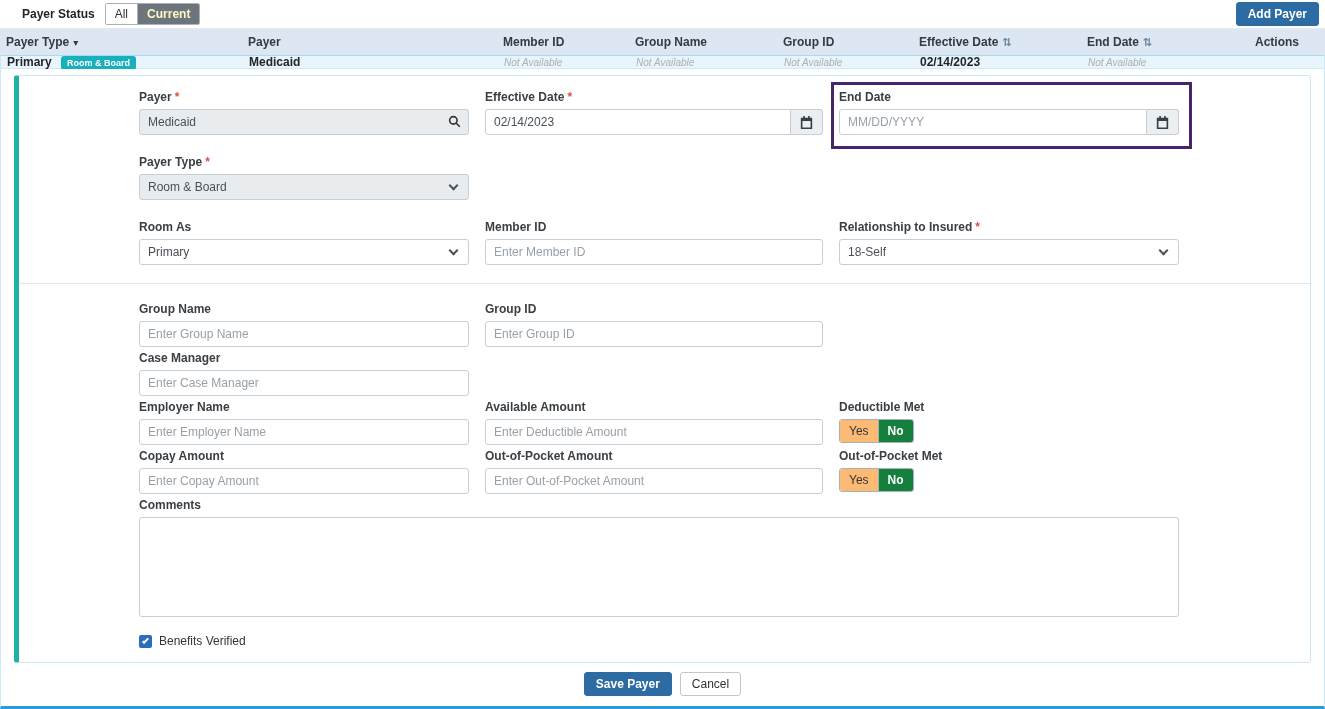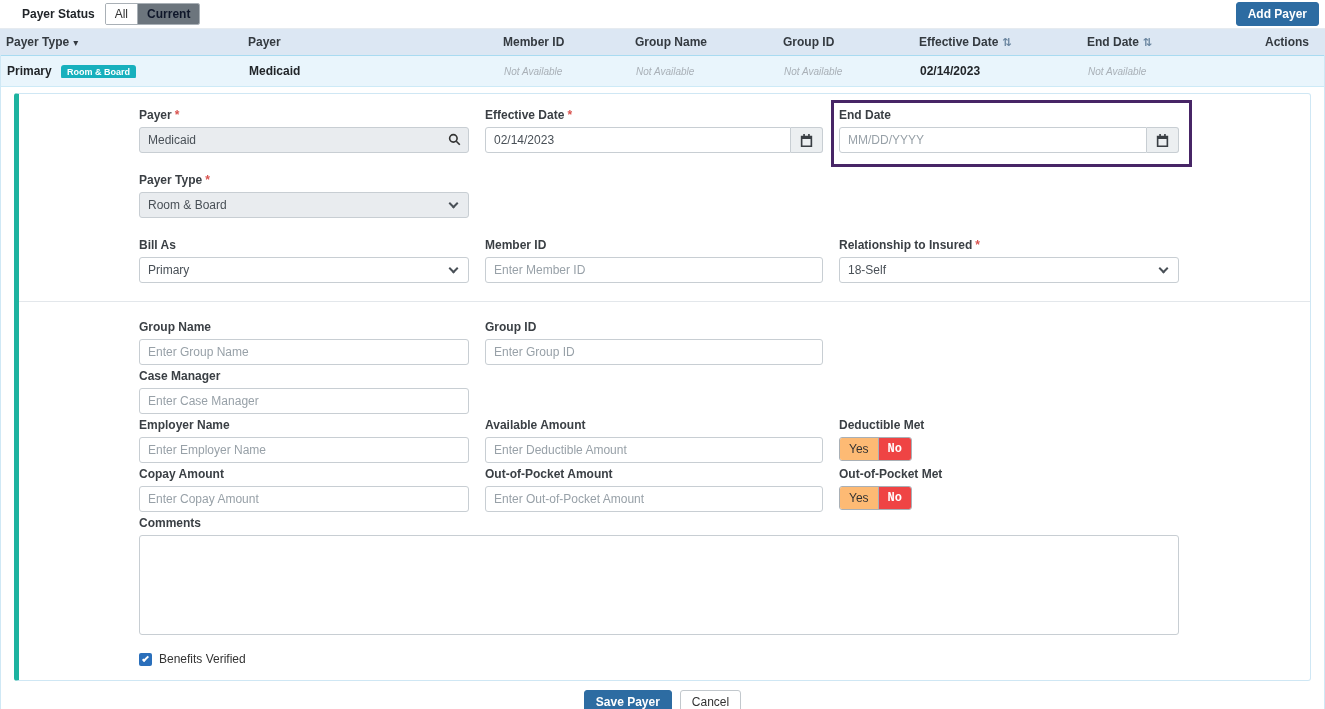--- a/index.html
+++ b/index.html
@@ -9,32 +9,32 @@
     font-family:"Liberation Sans","DejaVu Sans",sans-serif; font-size:12px; color:#333;
   }
 
   
   .topbar { display:flex; align-items:center; justify-content:space-between; padding:3px 6px; height:28px; }
   .topbar-left { display:flex; align-items:center; }
   .ps-label { font-weight:bold; color:#212529; margin-right:10px;padding-left:16px; }
   .btn-group { display:inline-flex; border:1px solid #a9b0b6; border-radius:2px; overflow:hidden; }
   .tg-btn { padding:3px 9px; background:#fff; border:none; font:inherit; color:#333; cursor:pointer; }
   .tg-btn + .tg-btn { border-left:1px solid #a9b0b6; }
-  .tg-btn.selected { background:#6c757d; color:#0f172a; font-weight:bold; }
+  .tg-btn.selected { background:#6c757d; color:#fef9c3; font-weight:bold; }
   .btn-primary { background:#2d6ca2; color:#fff; border:1px solid #2d6ca2; border-radius:3px; padding:4px 11px; font:inherit; font-weight:600; cursor:pointer; }
   .btn-default { background:#fff; color:#333; border:1px solid #c2c8cd; border-radius:3px; padding:4px 11px; font:inherit; cursor:pointer; }
 
   
   .tgrid { display:grid; grid-template-columns:242px 255px 132px 148px 136px 168px 168px 1fr; align-items:center; padding:0 6px; }
   .header-row { background:#dce7f3; height:27px; font-weight:bold; color:#343a40; border-top:1px solid #e6ebf0; }
   .hcell { display:flex; align-items:center; }
-  .hcell.right { justify-content:center; }
+  .hcell.right { justify-content:flex-start; }
   .caret { font-size:10px; margin-left:4px; color:#343a40; }
   .sort { font-size:11px; margin-left:4px; color:#6b86a0; font-family:"DejaVu Sans",sans-serif; }
-  .data-row { background:#e9f5fc; height:32px; border-top:1px solid #a9dbf1; border-bottom:1px solid #cdeaf7; cursor:pointer; }
+  .data-row { background:#e9f5fc; height:14px; border-top:1px solid #a9dbf1; border-bottom:1px solid #cdeaf7; cursor:pointer; }
   .cell { overflow:hidden; white-space:nowrap; }
   .bold { font-weight:bold; color:#212529; }
   .na { color:#a9b0b7; font-style:italic; font-size:10px; }
   .badge { background:#17b0bd; color:#fff; font-size:9px; font-weight:bold; border-radius:3px; padding:2px 6px; margin-left:6px; }
 
   
   .expanded-card { border-left:1px solid #cfe8f5; border-right:1px solid #cfe8f5; border-bottom:3px solid #2b9cd8; }
   .details { background:#fff; padding:6px 13px 0 13px; }
   .panel { border:1px solid #cfe7f4; border-left:5px solid #1db3a0; border-radius:3px; padding:14px 124px 14px 120px; background:#fff; }
 
@@ -55,21 +55,21 @@
   .input-group input { flex:1; border-radius:3px 0 0 3px; }
   .addon { width:32px; display:flex; align-items:center; justify-content:center; border:1px solid #c8ced3; border-left:none; border-radius:0 3px 3px 0; background:#eceff1; cursor:pointer; }
 
   .select { height:26px; border:1px solid #c8ced3; border-radius:3px; display:flex; align-items:center; justify-content:space-between; padding:0 11px 0 8px; background:#fff; color:#495057; cursor:pointer; }
   .select.gray { background:#e9ecef; }
   .chev { width:7px; height:7px; border-right:2px solid #495057; border-bottom:2px solid #495057; transform:rotate(45deg); margin-top:-3px; }
 
   .yn { display:inline-flex; border:1px solid #a9b0b6; border-radius:3px; overflow:hidden; }
   .yn button { padding:4px 9px; background:#fdba74; border:none; font:inherit; color:#333; cursor:pointer; }
   .yn button + button { border-left:1px solid #a9b0b6; }
-  .yn .selected { background:#ef4444; color:#fff; font-weight:bold;font-family:Liberation Mono, monospace; }
+  .yn .selected { background:#15803d; color:#fff; font-weight:bold; }
 
   .divider { height:1px; background:#e3e7eb; margin:18px -124px 18px -120px; }
 
   textarea.comments { width:100%; height:100px; border:1px solid #c8ced3; border-radius:3px; resize:none; font:inherit; padding:6px 8px; }
 
   .check-row { display:flex; align-items:center; gap:7px; margin-top:10px; }
   .checkbox { width:13px; height:13px; background:#2a6fbb; border-radius:2px; display:flex; align-items:center; justify-content:center; cursor:pointer; }
   .checkmark { width:3px; height:7px; border-right:2px solid #fff; border-bottom:2px solid #fff; transform:rotate(45deg); margin-top:-2px; }
 
   .annotated { position:relative; }
@@ -193,21 +193,21 @@
               <span>Payer Type</span><span class="req">*</span>
             </label>
             <div class="select gray">
               <span>Room &amp; Board</span>
               <span class="chev"></span>
             </div>
           </div>
 
           <div class="fg c1">
             <label>
-              <span>Bill As</span>
+              <span>Room As</span>
             </label>
             <div class="select">
               <span>Primary</span>
               <span class="chev"></span>
             </div>
           </div>
 
           <div class="fg c2">
             <label>
               <span>Member ID</span>

